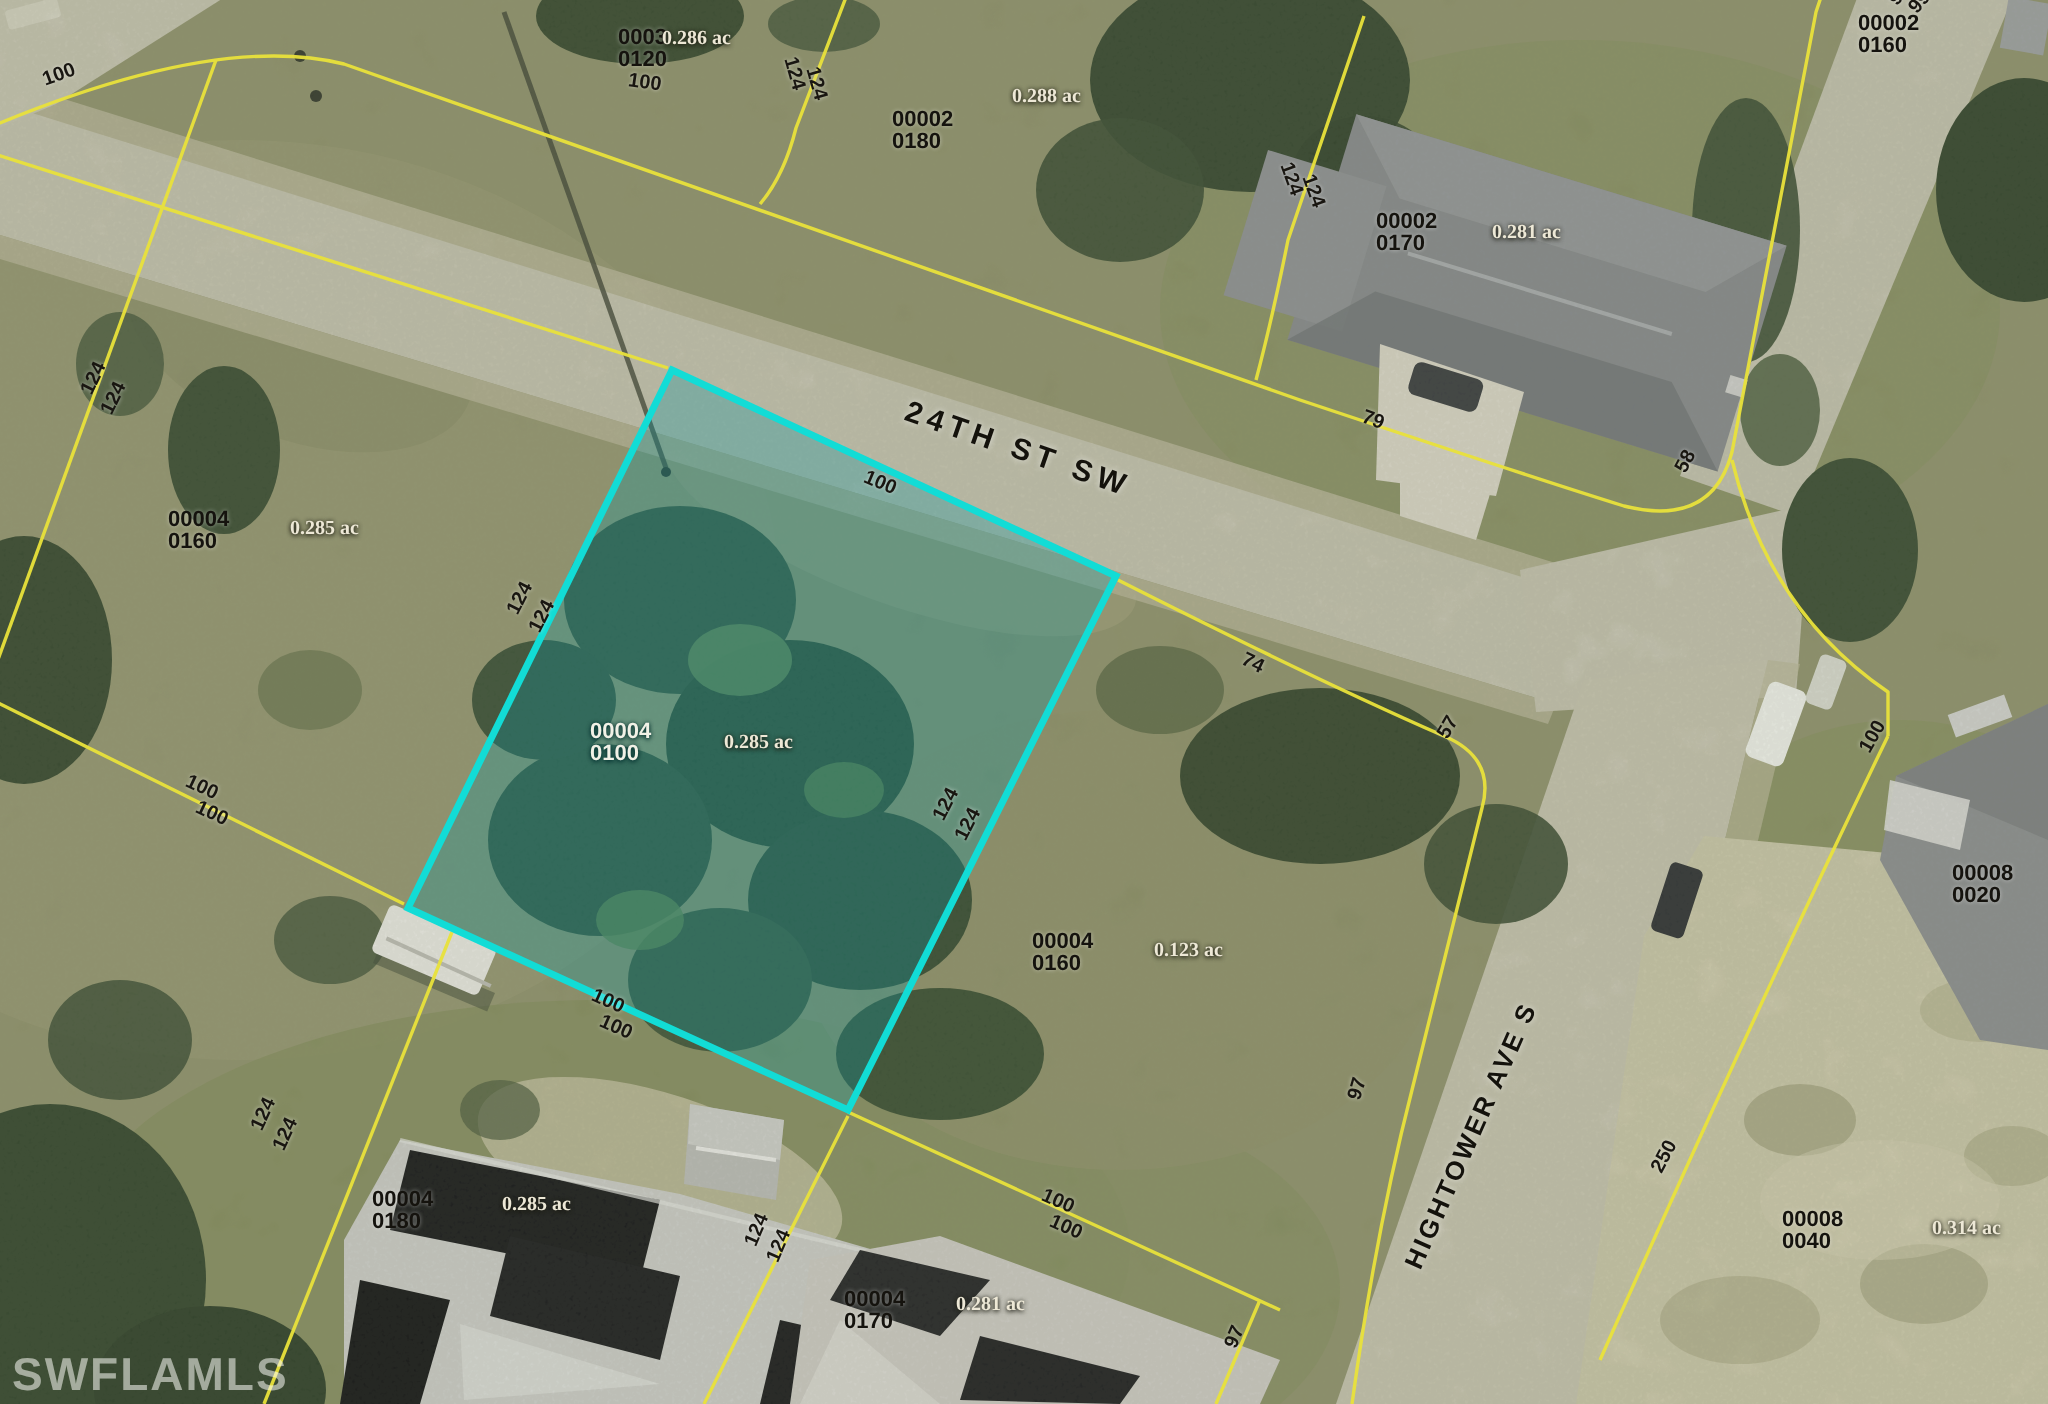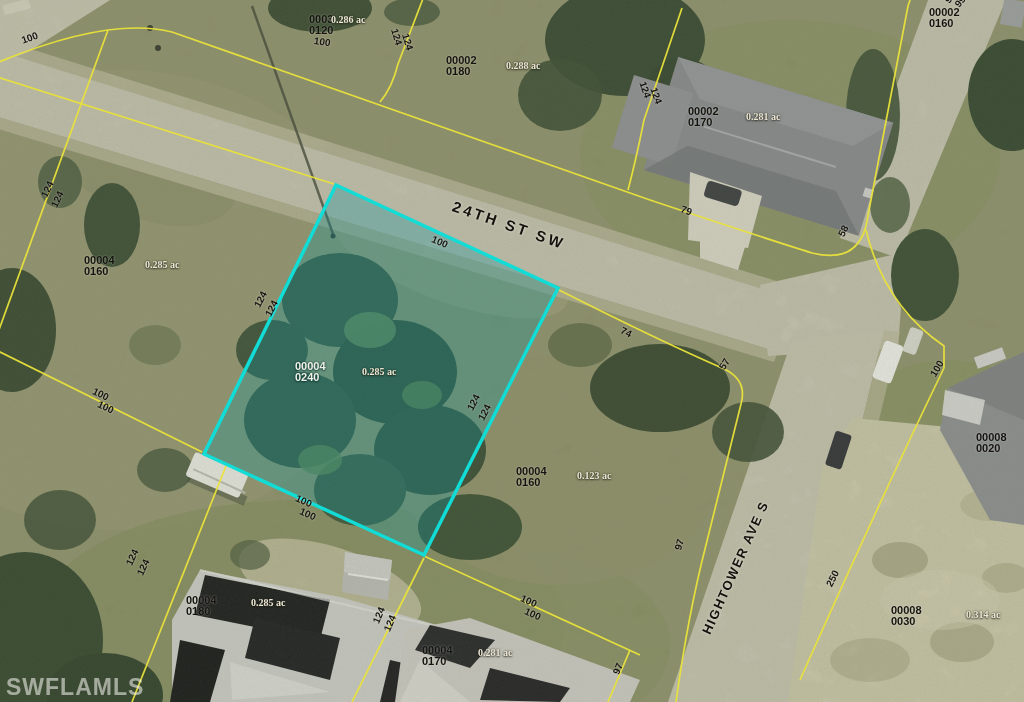--- a/index.html
+++ b/index.html
@@ -194,38 +194,38 @@
 <div id="labelsLayer">
       <div class="parcel-id dark" style="left: 309px; top: 14px;">
         <div>0003</div>
         <div>0120</div>
       </div>
       <div class="acreage" style="left: 331px; top: 15px;">0.286 ac</div>
       <div class="parcel-id dark" style="left: 446px; top: 55px;">
         <div>00002</div>
         <div>0180</div>
       </div>
-      <div class="acreage" style="left: 506px; top: 61px;">0.288 ac</div>
+      <div class="acreage" style="left: 506px; top: 44px;">0.288 ac</div>
       <div class="parcel-id dark" style="left: 688px; top: 106px;">
         <div>00002</div>
         <div>0170</div>
       </div>
       <div class="acreage" style="left: 746px; top: 112px;">0.281 ac</div>
       <div class="parcel-id dark" style="left: 929px; top: 7px;">
         <div>00002</div>
         <div>0160</div>
       </div>
       <div class="parcel-id dark" style="left: 84px; top: 255px;">
         <div>00004</div>
         <div>0160</div>
       </div>
       <div class="acreage" style="left: 145px; top: 260px;">0.285 ac</div>
       <div class="parcel-id light" style="left: 295px; top: 361px;">
         <div>00004</div>
-        <div>0240</div>
+        <div>0100</div>
       </div>
       <div class="acreage" style="left: 362px; top: 367px;">0.285 ac</div>
       <div class="parcel-id dark" style="left: 516px; top: 466px;">
         <div>00004</div>
         <div>0160</div>
       </div>
       <div class="acreage" style="left: 577px; top: 471px;">0.123 ac</div>
       <div class="parcel-id dark" style="left: 976px; top: 432px;">
         <div>00008</div>
         <div>0020</div>
@@ -235,21 +235,21 @@
         <div>0180</div>
       </div>
       <div class="acreage" style="left: 251px; top: 598px;">0.285 ac</div>
       <div class="parcel-id dark" style="left: 422px; top: 645px;">
         <div>00004</div>
         <div>0170</div>
       </div>
       <div class="acreage" style="left: 478px; top: 648px;">0.281 ac</div>
       <div class="parcel-id dark" style="left: 891px; top: 605px;">
         <div>00008</div>
-        <div>0030</div>
+        <div>0040</div>
       </div>
       <div class="acreage" style="left: 966px; top: 610px;">0.314 ac</div>
       <div class="dim" style="left: 22px; top: 36px; transform: rotate(-20deg);">100</div>
       <div class="dim" style="left: 314px; top: 36px; transform: rotate(8deg);">100</div>
       <div class="dim" style="left: 394px; top: 24px; transform: rotate(74deg);">124</div>
       <div class="dim" style="left: 405px; top: 29px; transform: rotate(74deg);">124</div>
       <div class="dim" style="left: 642px; top: 77px; transform: rotate(70deg);">124</div>
       <div class="dim" style="left: 653px; top: 83px; transform: rotate(70deg);">124</div>
       <div class="dim" style="left: 681px; top: 204px; transform: rotate(20deg);">79</div>
       <div class="dim" style="left: 841px; top: 231px; transform: rotate(-62deg);">58</div>

